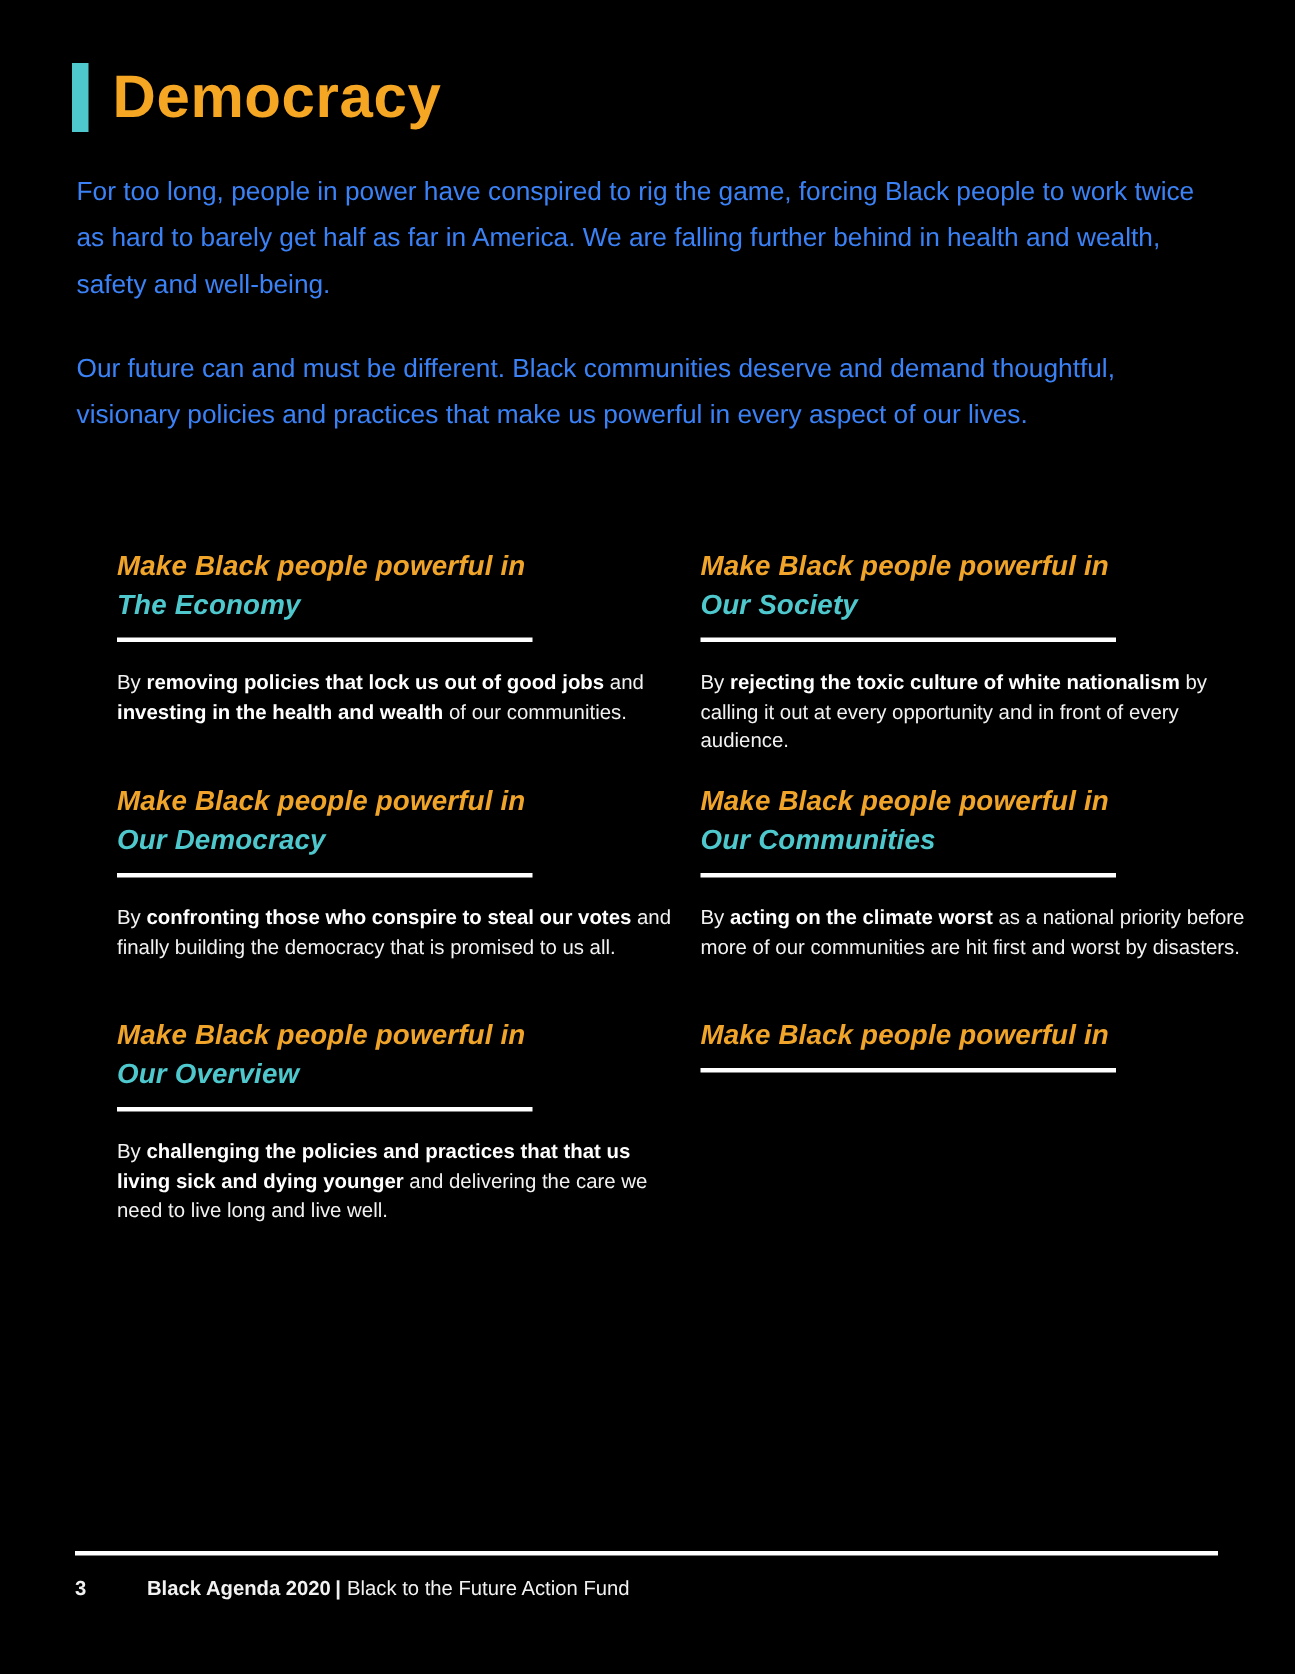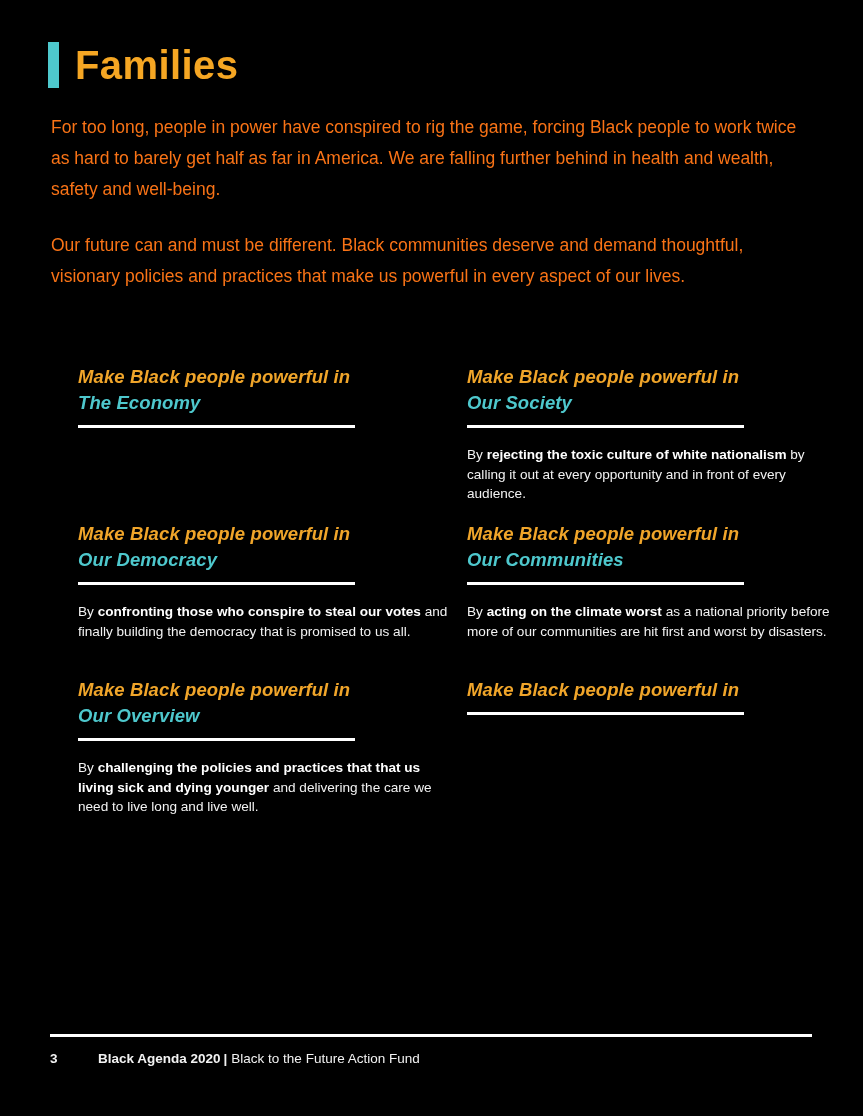--- a/index.html
+++ b/index.html
@@ -43,21 +43,21 @@
 
   
   .intro {
     position: absolute;
     left: 51px;
     top: 112px;
     width: 760px;
   }
   .intro p {
     margin: 0 0 25px 0;
-    color: #f97316;
+    color: #3b82f6;
     font-size: 17.5px;
     line-height: 31px;
     font-weight: 400;
   }
   .intro p:last-child { margin-bottom: 0; }
 
   
   .grid {
     position: absolute;
     left: 51px;
@@ -132,34 +132,35 @@
   .footer-sep { font-weight: 700; padding: 0 4px 0 3px; }
   .footer-org { font-weight: 400; }
 </style>
 </head>
 <body>
 
 <div class="page">
 
   <div class="title-row">
     <div class="title-bar"></div>
-    <div class="title-text">Families</div>
+    <div class="title-text">Democracy</div>
   </div>
 
   <div class="intro">
     <p>For too long, people in power have conspired to rig the game, forcing Black people to work twice as hard to barely get half as far in America. We are falling further behind in health and wealth, safety and well-being.</p>
     <p>Our future can and must be different. Black communities deserve and demand thoughtful, visionary policies and practices that make us powerful in every aspect of our lives.</p>
   </div>
 
   <div class="grid">
 
     <div class="card row1 col-left">
       <div class="card-kicker">Make Black people powerful in</div>
       <div class="card-topic">The Economy</div>
       <div class="card-rule"></div>
+      <div class="card-body"><span>By </span><b>removing policies that lock us out of good jobs</b><span> and </span><b>investing in the health and wealth</b><span> of our communities.</span></div>
     </div>
 
     <div class="card row1 col-right">
       <div class="card-kicker">Make Black people powerful in</div>
       <div class="card-topic">Our Society</div>
       <div class="card-rule"></div>
       <div class="card-body"><span>By </span><b>rejecting the toxic culture of white nationalism</b><span> by calling it out at every opportunity and in front of every audience.</span></div>
     </div>
 
     <div class="card row2 col-left">

